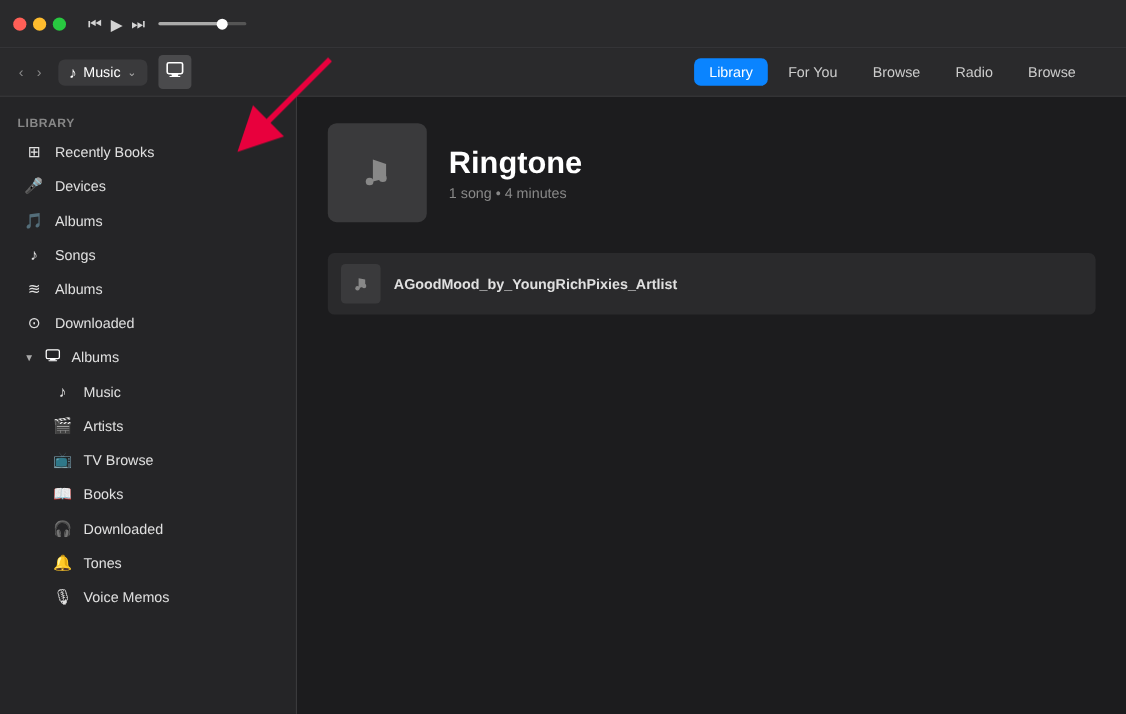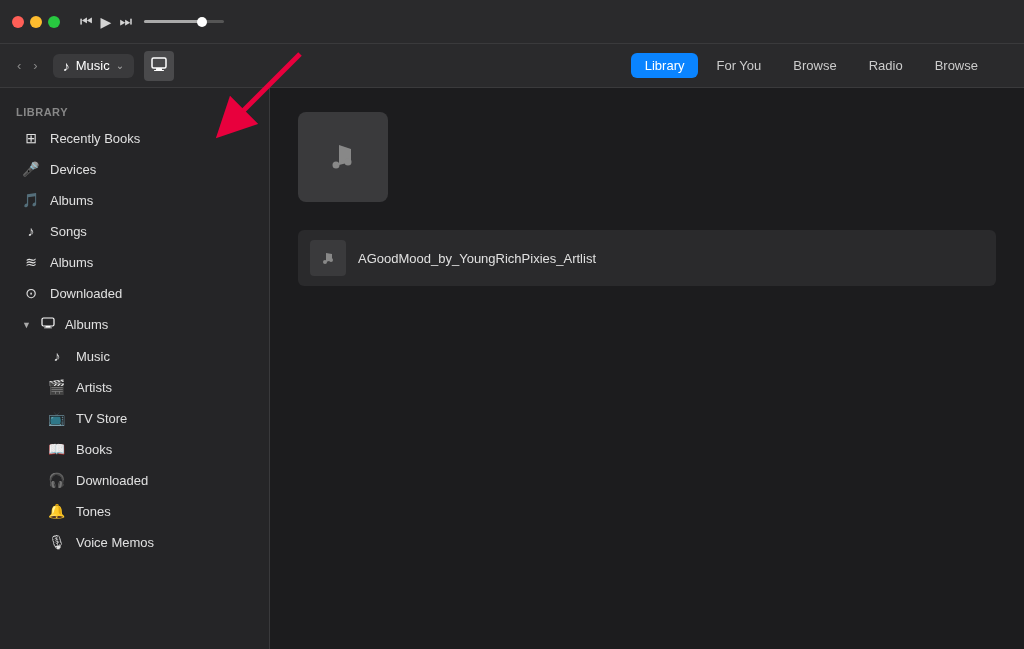--- a/index.html
+++ b/index.html
@@ -259,20 +259,21 @@
 
     .content-subtitle {
       font-size: 13px;
       color: #888;
     }
 
     .track-list {
       display: flex;
       flex-direction: column;
       gap: 4px;
+      font-weight: bold;
     }
 
     .track-row {
       display: flex;
       align-items: center;
       gap: 12px;
       padding: 10px 12px;
       background: #2a2a2c;
       border-radius: 6px;
     }
@@ -410,21 +411,21 @@
     <div class="sidebar-item device-sub">
       <span class="icon">♪</span>
       <span>Music</span>
     </div>
     <div class="sidebar-item device-sub">
       <span class="icon">🎬</span>
       <span>Artists</span>
     </div>
     <div class="sidebar-item device-sub">
       <span class="icon">📺</span>
-      <span>TV Store</span>
+      <span>TV Browse</span>
     </div>
     <div class="sidebar-item device-sub">
       <span class="icon">📖</span>
       <span>Books</span>
     </div>
     <div class="sidebar-item device-sub">
       <span class="icon">🎧</span>
       <span>Downloaded</span>
     </div>
     <div class="sidebar-item device-sub">
@@ -438,20 +439,24 @@
   </div>
 
   <div class="content">
     <div class="content-header">
       <div class="album-art">
         <svg width="40" height="40" viewBox="0 0 40 40" fill="#888" xmlns="http://www.w3.org/2000/svg">
           <path d="M16 8 L16 28 L28 25 L28 12 Z" fill="#888"></path>
           <circle cx="13" cy="28" r="3.5" fill="#888"></circle>
           <circle cx="25" cy="25" r="3.5" fill="#888"></circle>
         </svg>
+      </div>
+      <div>
+        <div class="content-title">Ringtone</div>
+        <div class="content-subtitle">1 song • 4 minutes</div>
       </div>
     </div>
 
     <div class="track-list">
       <div class="track-row">
         <div class="track-thumb">
           <svg width="16" height="16" viewBox="0 0 16 16" fill="#888" xmlns="http://www.w3.org/2000/svg">
             <path d="M6 3 L6 12 L12 10 L12 4 Z" fill="#888"></path>
             <circle cx="5" cy="12" r="2" fill="#888"></circle>
             <circle cx="11" cy="10" r="2" fill="#888"></circle>

